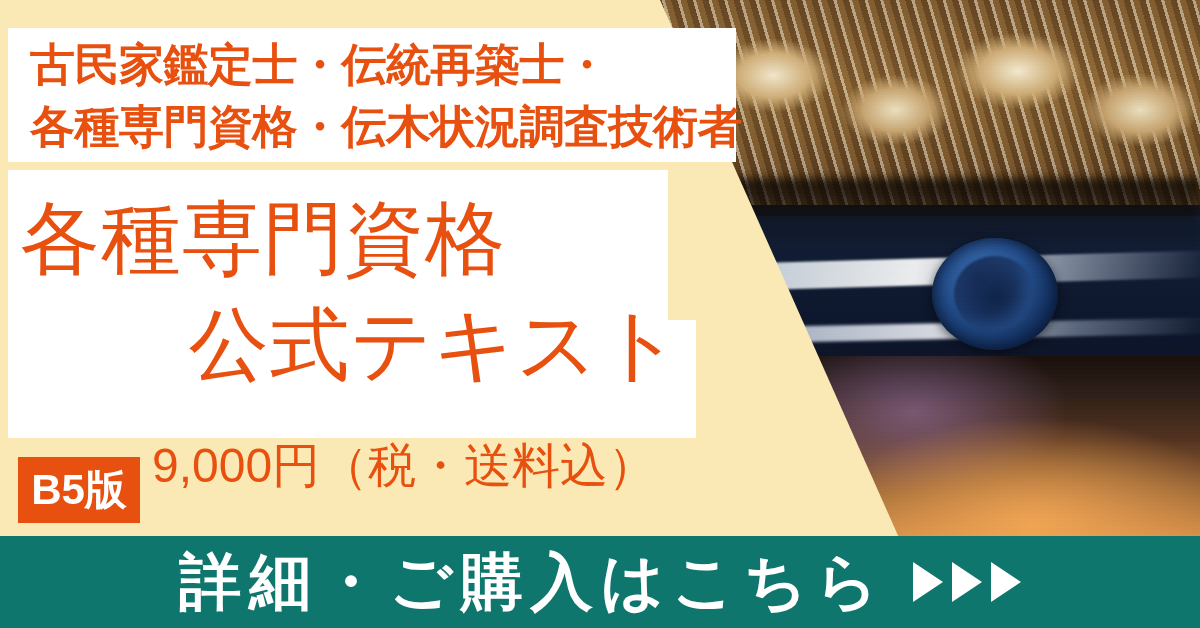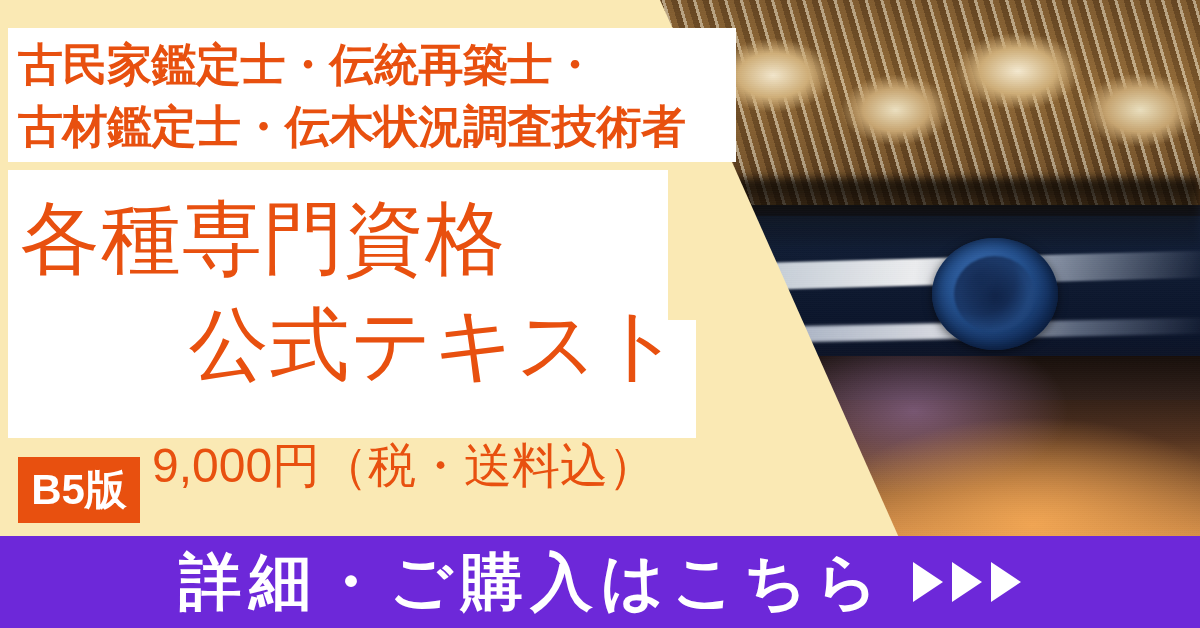--- a/index.html
+++ b/index.html
@@ -120,21 +120,21 @@
   .panel-a{
     position:absolute;left:8px;top:28px;width:728px;height:134px;background:#ffffff;
   }
   .panel-c{
     position:absolute;left:8px;top:170px;width:688px;height:268px;background:#ffffff;
     clip-path:polygon(0 0, 660px 0, 660px 150px, 688px 150px, 688px 268px, 0 268px);
   }
 
   
   .heading{
-    position:absolute;left:18px;top:34px;width:712px;
+    position:absolute;left:30px;top:34px;width:712px;
     color:#e8500f;font-weight:700;
     font-size:45px;line-height:1.38;letter-spacing:-0.5px;
     white-space:nowrap;
   }
   .heading .ln{display:block;}
 
   .subhead{
     position:absolute;left:20px;top:186px;width:668px;
     color:#e8500f;font-weight:400;font-size:80px;line-height:1.32;
     letter-spacing:1px;white-space:nowrap;
@@ -150,21 +150,21 @@
     display:flex;align-items:center;justify-content:center;
     font-size:42px;font-weight:700;letter-spacing:0px;margin-top:48px;
   }
   .price-text{
     margin-left:12px;color:#e8500f;font-size:48px;font-weight:400;
     letter-spacing:0px;white-space:nowrap;
   }
 
   
   .cta{
-    position:absolute;left:0;bottom:0;width:1200px;height:92px;background:#6d28d9;
+    position:absolute;left:0;bottom:0;width:1200px;height:92px;background:#0f766e;
     display:flex;align-items:center;justify-content:center;gap:26px;
   }
   .cta-text{
     color:#ffffff;font-size:62px;font-weight:700;letter-spacing:8px;white-space:nowrap;
   }
   .arrows{display:flex;align-items:center;gap:9px;}
   .arrow{
     width:0;height:0;border-left:30px solid #ffffff;
     border-top:20px solid transparent;border-bottom:20px solid transparent;
   }
@@ -194,21 +194,21 @@
 
   </div>
 
   <div class="wedge"></div>
 
   <div class="panel-a"></div>
   <div class="panel-c"></div>
 
   <div class="heading">
     <span class="ln">古民家鑑定士・伝統再築士・</span>
-    <span class="ln">古材鑑定士・伝木状況調査技術者</span>
+    <span class="ln">各種専門資格・伝木状況調査技術者</span>
   </div>
 
   <div class="subhead">
     <span class="l1">各種専門資格</span>
     <span class="l2">公式テキスト</span>
   </div>
 
   <div class="price-row">
     <div class="badge">B5版</div>
     <div class="price-text">9,000円（税・送料込）</div>

